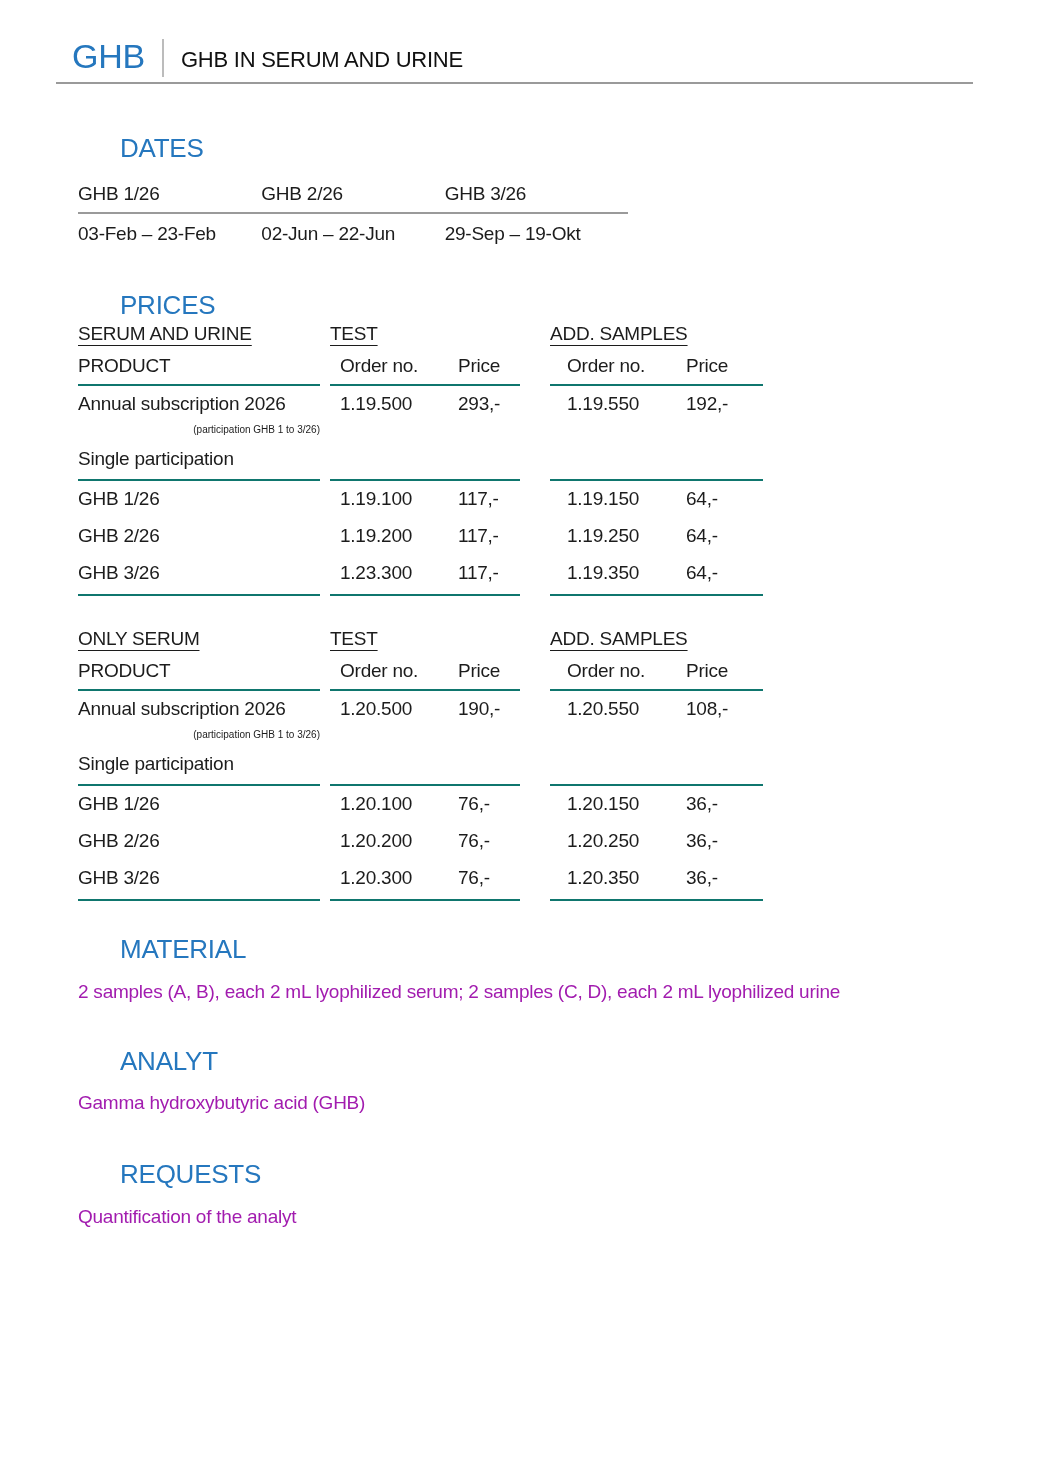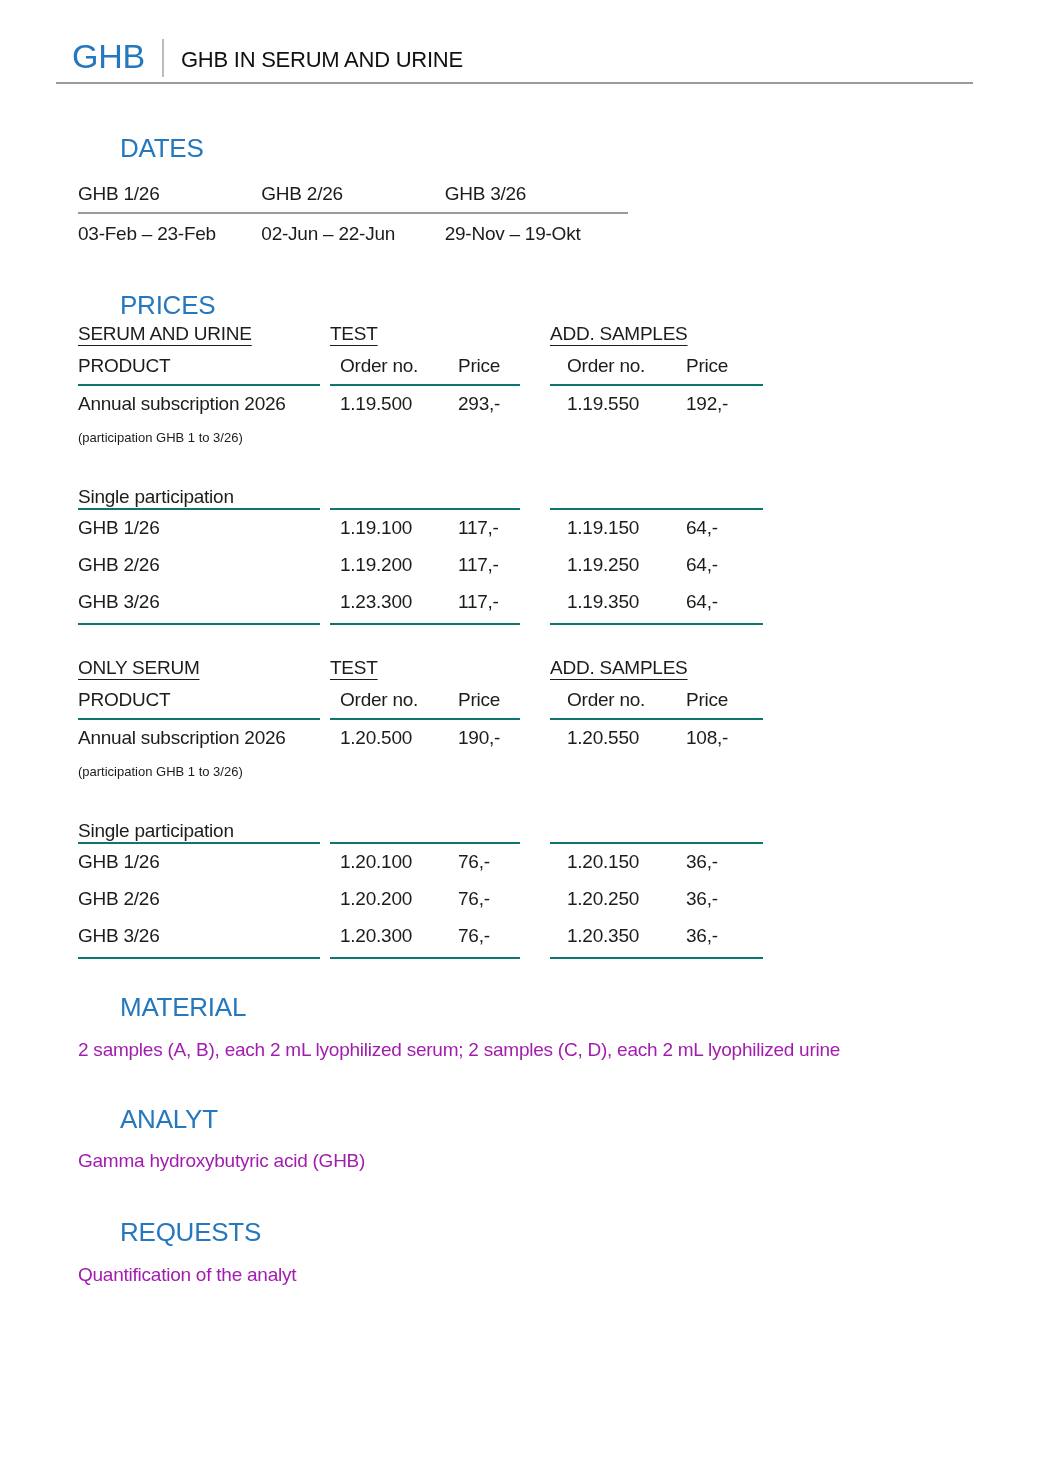--- a/index.html
+++ b/index.html
@@ -47,22 +47,22 @@
   .c-order-t { width:118px; padding-left:10px; }
   .c-price-t { width:72px;  padding-left:10px; }
   .c-order-a { width:130px; padding-left:17px; }
   .c-price-a { width:83px;  padding-left:6px; }
   .rb > .gp, .rb > .gt, .rb > .ga { border-bottom:2px solid #0f766e; }
   .u { text-decoration:underline; text-underline-offset:5px; text-decoration-thickness:1px; }
   .t-center { justify-content:flex-start; text-align:center; display:flex; }
   .row-grouphead { padding-bottom:2px; height:30px; }
   .row-colhead .gp, .row-colhead .gt, .row-colhead .ga, .row-colhead .gg { padding-top:2px; padding-bottom:7px; }
   .row-annual > div { padding-top:7px; }
-  .annual-note { font-size:13px; letter-spacing:0; margin-top:15px; padding-bottom:6px; }
-  .row-single > .gp { padding-top:7px; padding-bottom:0;margin-top:28px; }
+  .annual-note { font-size:10px; letter-spacing:0; margin-top:9px; padding-bottom:6px;text-align:right; }
+  .row-single > .gp { padding-top:7px; padding-bottom:9px; }
   .row-data > div { padding-top:7px; padding-bottom:2px; height:37px; }
   .row-last > div { height:41px; }
 </style>
 </head>
 <body>
 
 <div class="page">
 
   <div class="header">
     <div class="logo">GHB</div>
@@ -74,21 +74,21 @@
   <div class="section-h h-dates">DATES</div>
   <div class="dates">
     <div class="dates-head">
       <div>GHB 1/26</div>
       <div>GHB 2/26</div>
       <div>GHB 3/26</div>
     </div>
     <div class="dates-row">
       <div>03-Feb – 23-Feb</div>
       <div>02-Jun – 22-Jun</div>
-      <div>29-Nov – 19-Okt</div>
+      <div>29-Sep – 19-Okt</div>
     </div>
   </div>
 
   <div class="section-h h-prices">PRICES</div>
 
   <div class="ptable">
     <div class="prow row-grouphead">
       <div class="gp"><span class="u">SERUM AND URINE</span></div>
       <div class="gt t-center">
           <span class="u">TEST</span>

